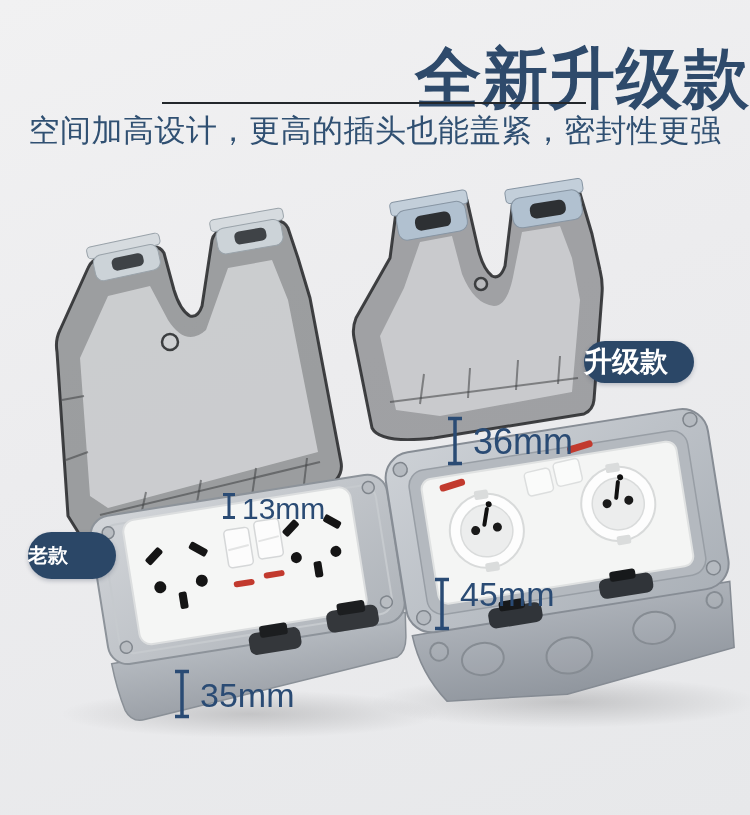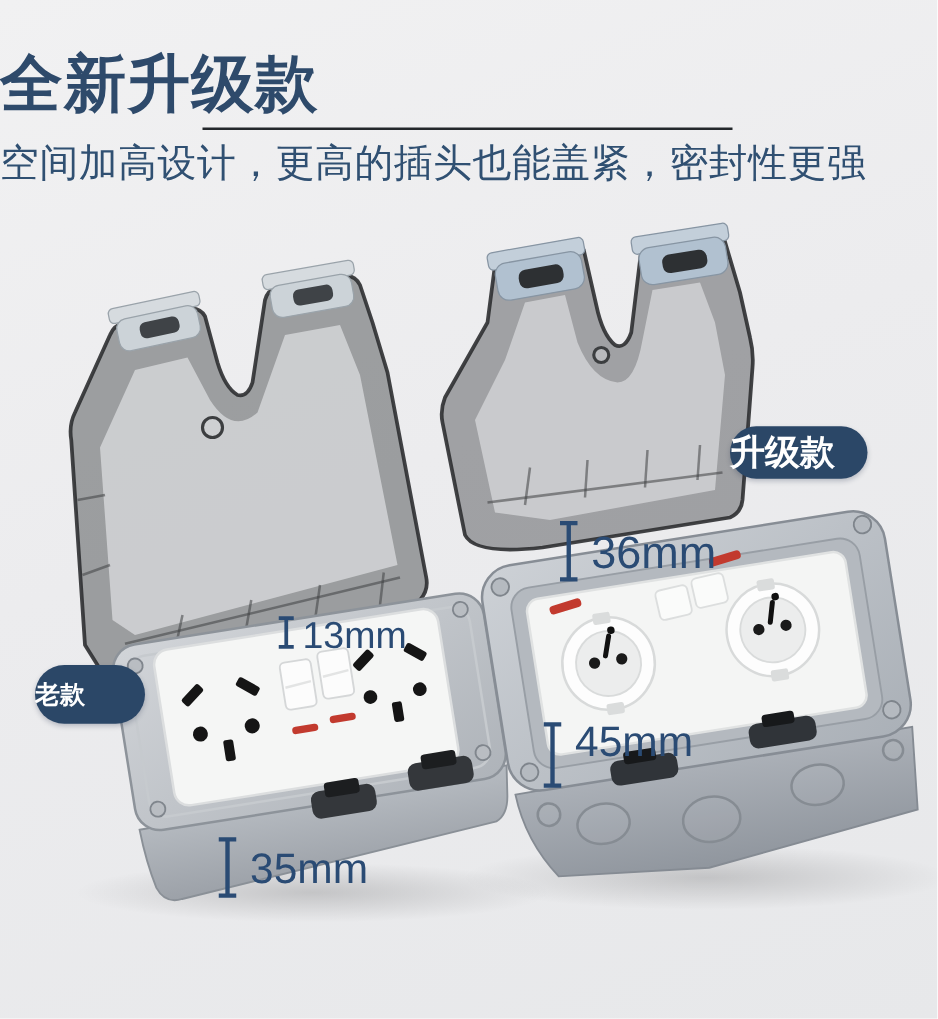--- a/index.html
+++ b/index.html
@@ -5,28 +5,28 @@
   html,body { margin:0; padding:0; }
   .canvas {
     position:relative; width:750px; height:815px; overflow:hidden;
     background: linear-gradient(160deg,#f1f1f2 0%, #ececee 45%, #e7e8ea 100%);
     font-family:"Liberation Sans","DejaVu Sans",sans-serif;
   }
   .figure { position:absolute; left:0; top:0; z-index:1; }
   .overlay { position:absolute; z-index:2; }
 
   .page-title {
-    left:0; top:34px; width:750px; text-align:left;
-    font-size:50px; font-weight:bold; color:#2e4a6b; letter-spacing:1px;
+    left:0; top:34px; width:750px; text-align:right;
+    font-size:66px; font-weight:bold; color:#2e4a6b; letter-spacing:1px;
   }
   .title-underline {
     left:162px; top:102px; width:424px; height:2px; background:#23272b;
   }
   .page-subtitle {
-    left:0; top:110px; width:750px; 
+    left:0; top:110px; width:750px; text-align:center;
     font-size:31px; color:#305072; letter-spacing:0.5px;
   }
 
   .badge {
     display:flex; align-items:center; justify-content:flex-start;
     background:#2b4767; color:#ffffff; font-weight:bold;
     box-shadow:0 2px 4px rgba(30,45,70,0.25);
   }
   .badge-upgraded { left:584px; top:341px; width:110px; height:42px; border-radius:21px; font-size:28px; }
   .badge-old      { left:28px;  top:532px; width:88px;  height:47px; border-radius:24px; font-size:20px; }

